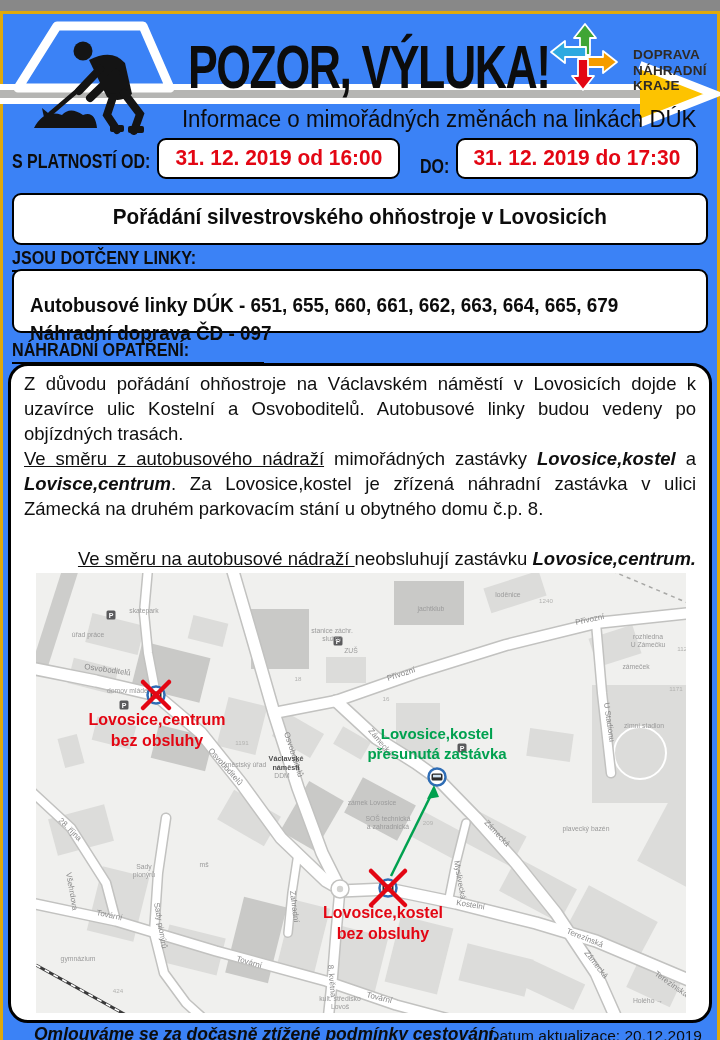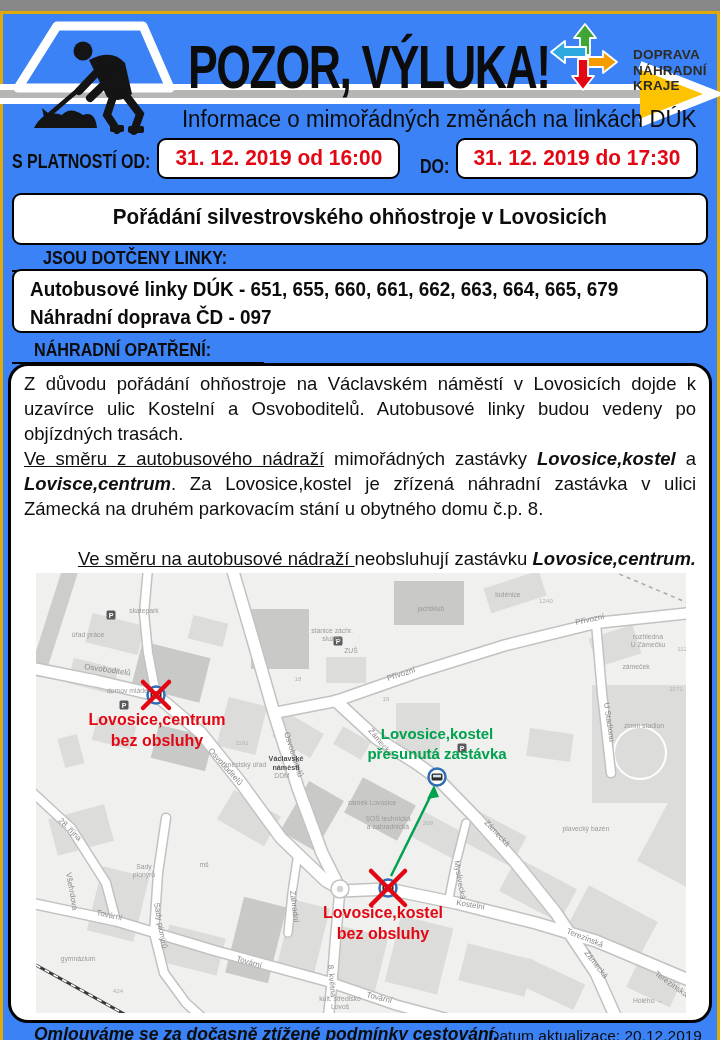--- a/index.html
+++ b/index.html
@@ -27,24 +27,24 @@
   .whitebox{background:#fff;border:2.5px solid #000;border-radius:9px;box-sizing:border-box;}
   .date-box{width:243px;height:41px;text-align:center;line-height:36px;}
   .date-val{font-size:22px;font-weight:bold;color:#E30613;}
   .date-val .ccen{transform:scaleX(.95);}
 
   .event-box{left:12px;top:182px;width:696px;height:52px;text-align:center;line-height:44px;}
   .event-title{font-size:22px;font-weight:bold;color:#0c0c0c;}
   .event-title .ccen{transform:scaleX(.94);}
 
   .sec-label{font-size:19px;font-weight:bold;color:#0c0c0c;border-bottom:2px solid #000;
-             padding-bottom:1px;text-align:center;}
+             padding-bottom:1px;}
   .sec-label .cond{transform:scaleX(.85);}
 
-  .lines-box{left:12px;top:258px;width:696px;height:64px;padding:4px 0 0 16px;}
+  .lines-box{left:12px;top:258px;width:696px;height:64px;padding:20px 0 0 16px;}
   .lines-text{font-size:21px;font-weight:bold;color:#0c0c0c;line-height:28px;}
   .lines-text .cond{transform:scaleX(.9);}
 
   .big-box{left:8px;top:352px;width:704px;height:660px;border:3px solid #000;border-radius:20px;}
   .body-text{left:24px;top:360px;width:672px;font-size:18.5px;line-height:25px;color:#0f0f0f;}
   .body-text p{margin:0;text-align:justify;}
   .body-text p.last{text-align:right;}
   .body-text .gap{height:25px;}
   .ul{text-decoration:underline;}
   .bi{font-weight:bold;font-style:italic;}

